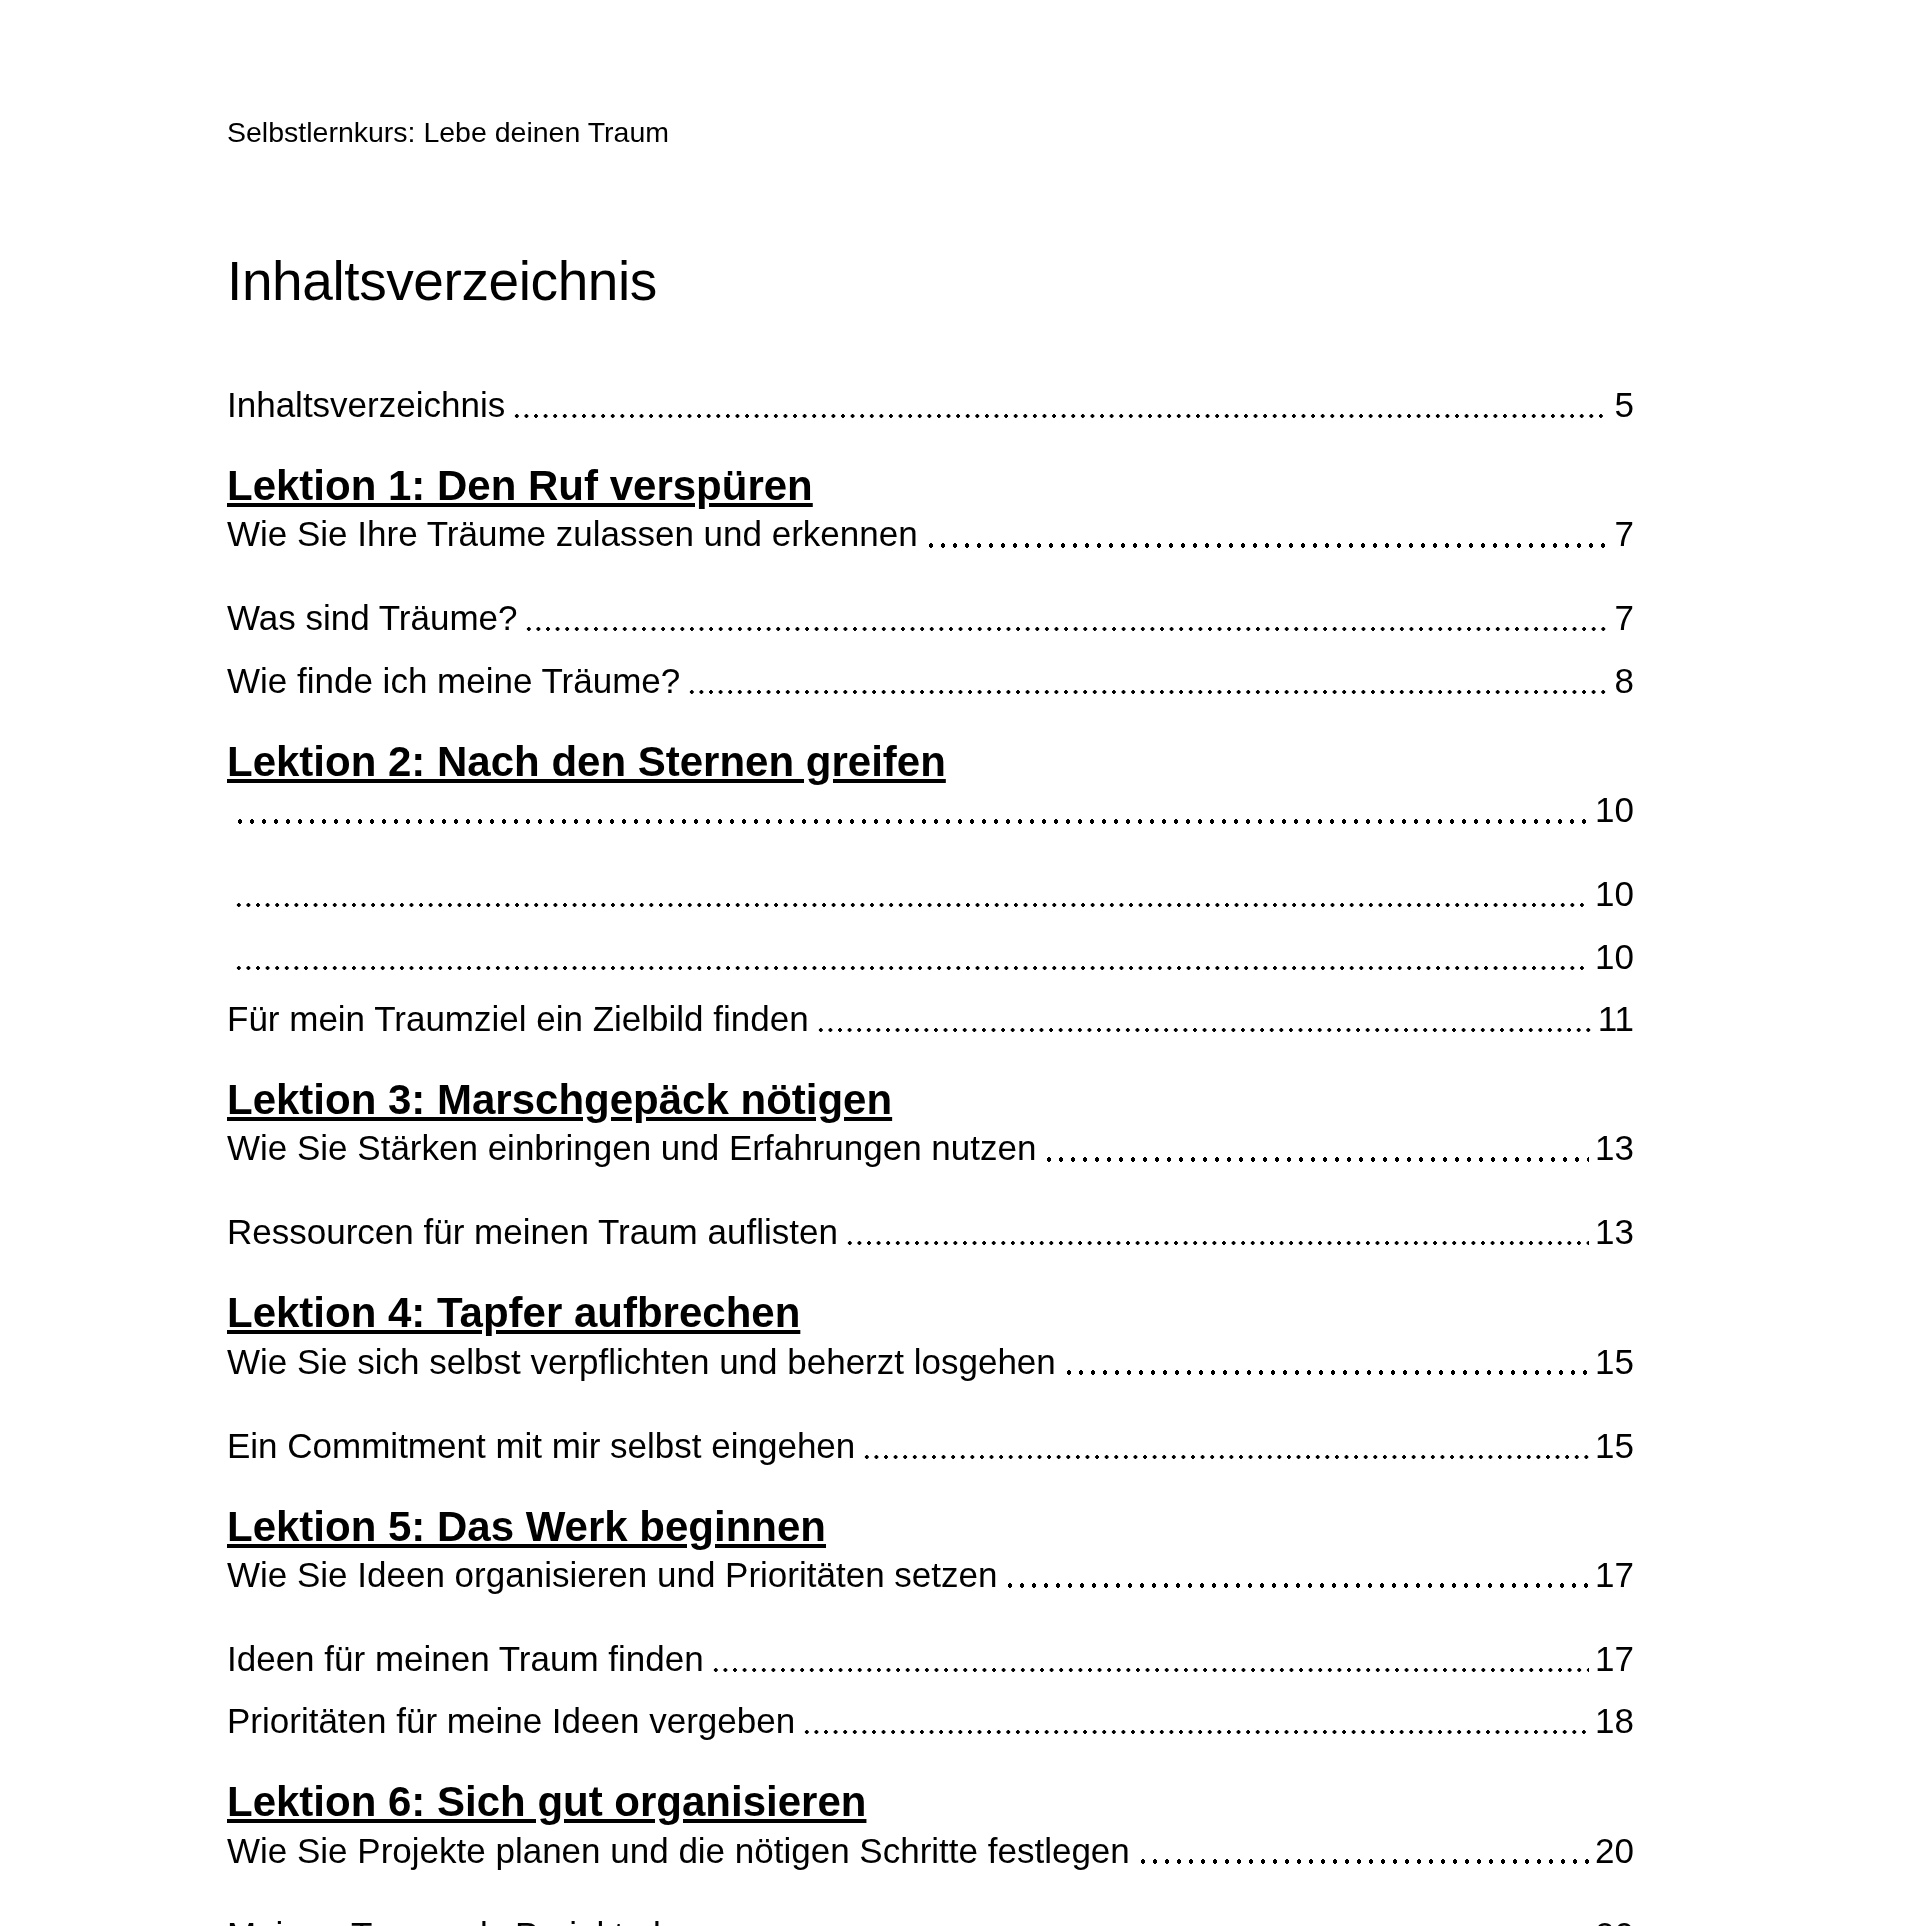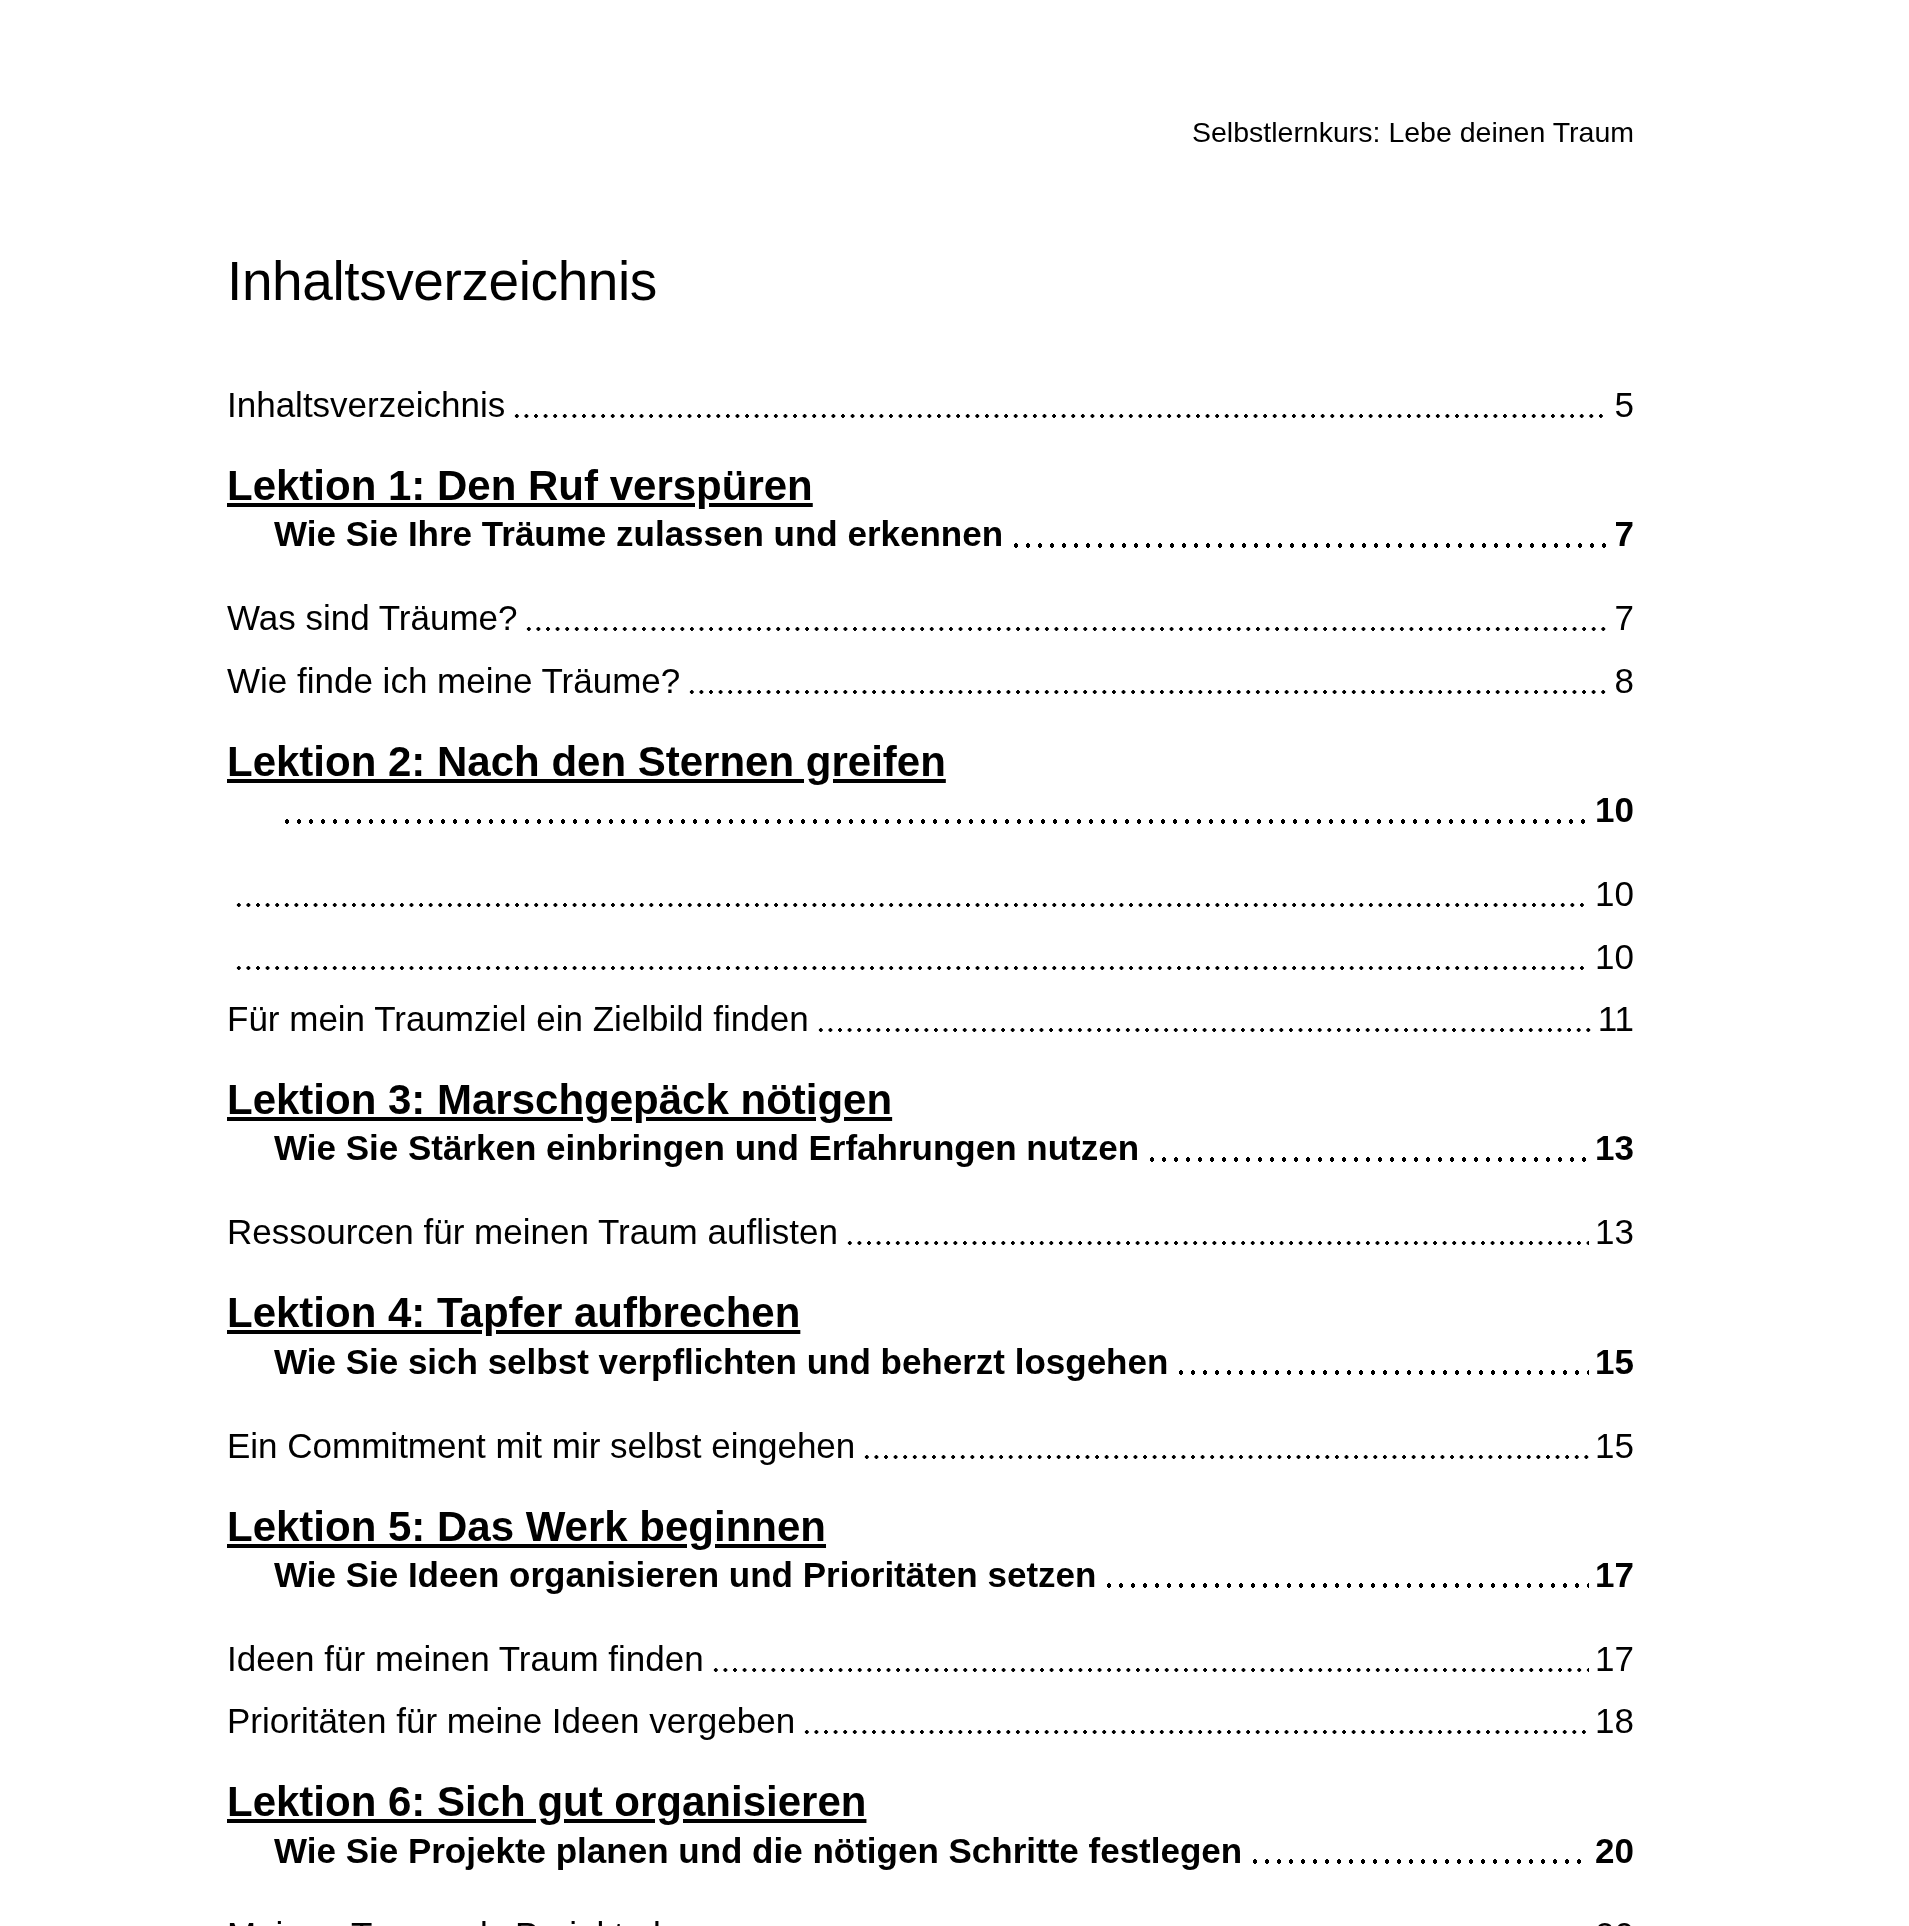--- a/index.html
+++ b/index.html
@@ -13,21 +13,20 @@
     overflow: hidden;
   }
   .content {
     position: absolute;
     top: 0; left: 0; right: 0; bottom: 0;
     padding: 116px 276px 0 227px;
   }
   .doc-header {
     font-size: 28.5px;
     line-height: 32px;
-    text-align: right;
     white-space: nowrap;
   }
   .doc-title {
     font-size: 55px;
     line-height: 65px;
     font-weight: 400;
     margin-top: 101px;
     letter-spacing: -0.4px;
   }
   .toc { margin-top: 69px; }
@@ -45,21 +44,21 @@
   .row .leader {
     flex: 1 1 auto;
     min-width: 19px;
     align-self: stretch;
     margin: 0 6.2px 0 7px;
     background-image: radial-gradient(circle, #000 1.7px, transparent 1.8px);
     background-size: 9.6px 3.9px;
     background-repeat: repeat-x;
     background-position: 0 calc(100% - 9.2px);
   }
-  .row.bold { font-weight: 700; margin-left: 47px; }
+  .row.bold { font-weight: 400; }
   .row.bold .leader {
     background-image: radial-gradient(circle, #000 2.1px, transparent 2.3px);
     background-size: 12px 4.6px;
     background-position: 0 calc(100% - 8.9px);
   }
   .section { margin-top: 35px; }
   .section-heading {
     font-size: 42px;
     line-height: 48px;
     font-weight: 700;

